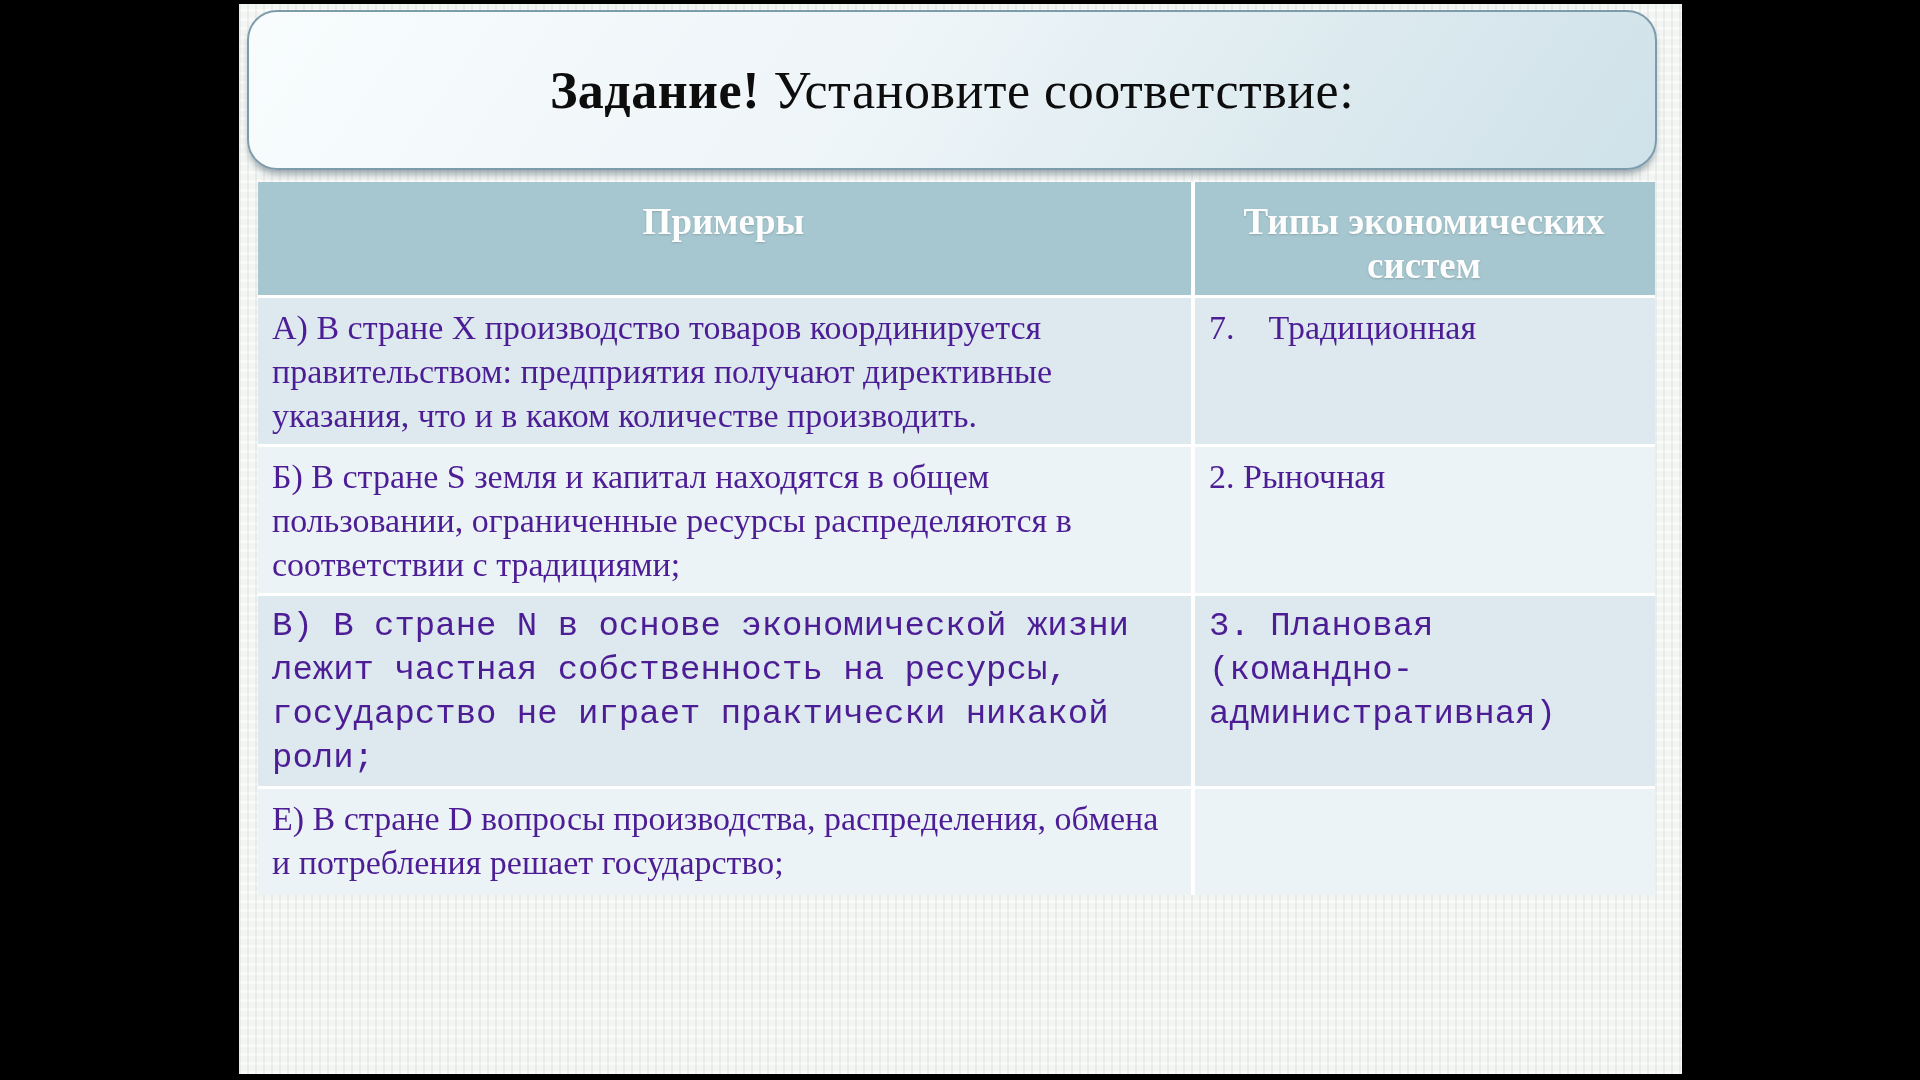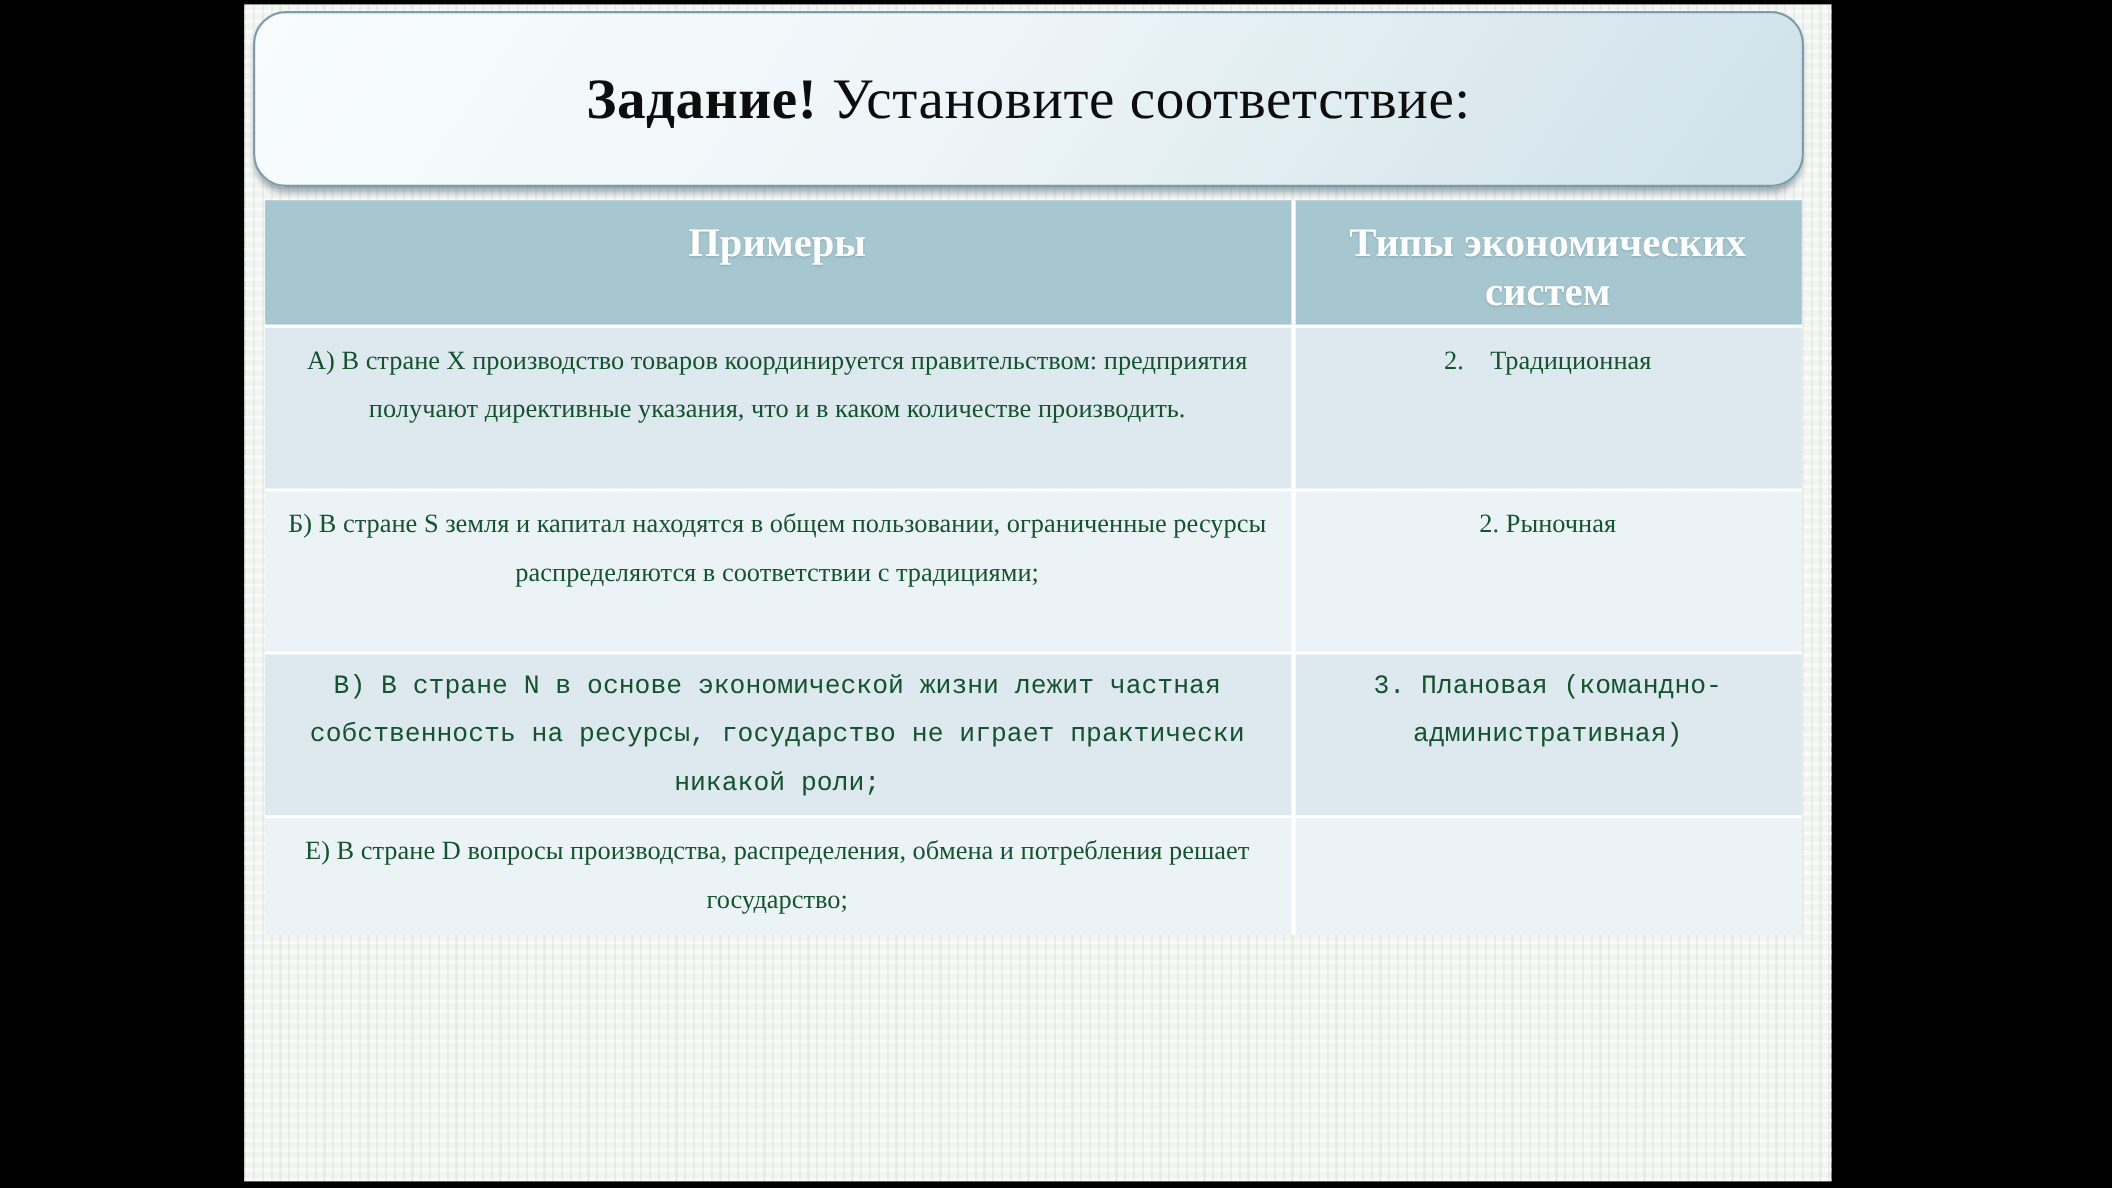--- a/index.html
+++ b/index.html
@@ -12,21 +12,21 @@
     font-family: "Liberation Serif", "DejaVu Serif", serif;
   }
   .stage {
     position: relative;
     width: 1920px;
     height: 1080px;
     background: #000;
   }
   .slide {
     position: absolute;
-    left: 222px;
+    left: 239px;
     top: 4px;
     width: 1443px;
     height: 1070px;
     background-color: #f3f5f3;
     background-image:
       repeating-linear-gradient(90deg, rgba(160,175,170,0.14) 0 2px, rgba(0,0,0,0) 2px 8px),
       repeating-linear-gradient(0deg, rgba(255,255,255,0.5) 0 3px, rgba(0,0,0,0) 3px 9px);
     overflow: hidden;
   }
   .title-box {
@@ -60,25 +60,24 @@
   }
   .t-row {
     display: grid;
     grid-template-columns: 937px 1fr;
     border-bottom: 3px solid #ffffff;
   }
   .t-row:last-child { border-bottom: none; }
   .cell {
     box-sizing: border-box;
     padding: 8px 16px 6px 14px;
-    font-size: 24px;
+    font-size: 34px;
     line-height: 44px;
-    color: #14532d;
+    color: #4c1d95;
     white-space: pre-wrap;
-    text-align: center;
   }
   .cell.c-left { border-right: 4px solid #ffffff; }
   .head .cell {
     background: #a6c7cf;
     color: #fdfdfd;
     font-weight: bold;
     font-size: 37px;
     text-align: center;
     padding-top: 18px;
     text-shadow: 0 1px 2px rgba(90,110,118,0.35);
@@ -112,21 +111,21 @@
 
     <div class="match-table">
 
       <div class="t-row head">
         <div class="cell c-left">Примеры</div>
         <div class="cell c-right">Типы экономических систем</div>
       </div>
 
       <div class="t-row row-a">
         <div class="cell c-left">А) В стране Х производство товаров координируется правительством: предприятия получают директивные указания, что и в каком количестве производить.</div>
-        <div class="cell c-right">2.    Традиционная</div>
+        <div class="cell c-right">7.    Традиционная</div>
       </div>
 
       <div class="t-row row-b">
         <div class="cell c-left">Б) В стране S земля и капитал находятся в общем пользовании, ограниченные ресурсы распределяются в соответствии с традициями;</div>
         <div class="cell c-right">2. Рыночная</div>
       </div>
 
       <div class="t-row row-v">
         <div class="cell c-left">В) В стране N в основе экономической жизни лежит частная собственность на ресурсы, государство не играет практически никакой роли;</div>
         <div class="cell c-right">3. Плановая (командно-административная)</div>

